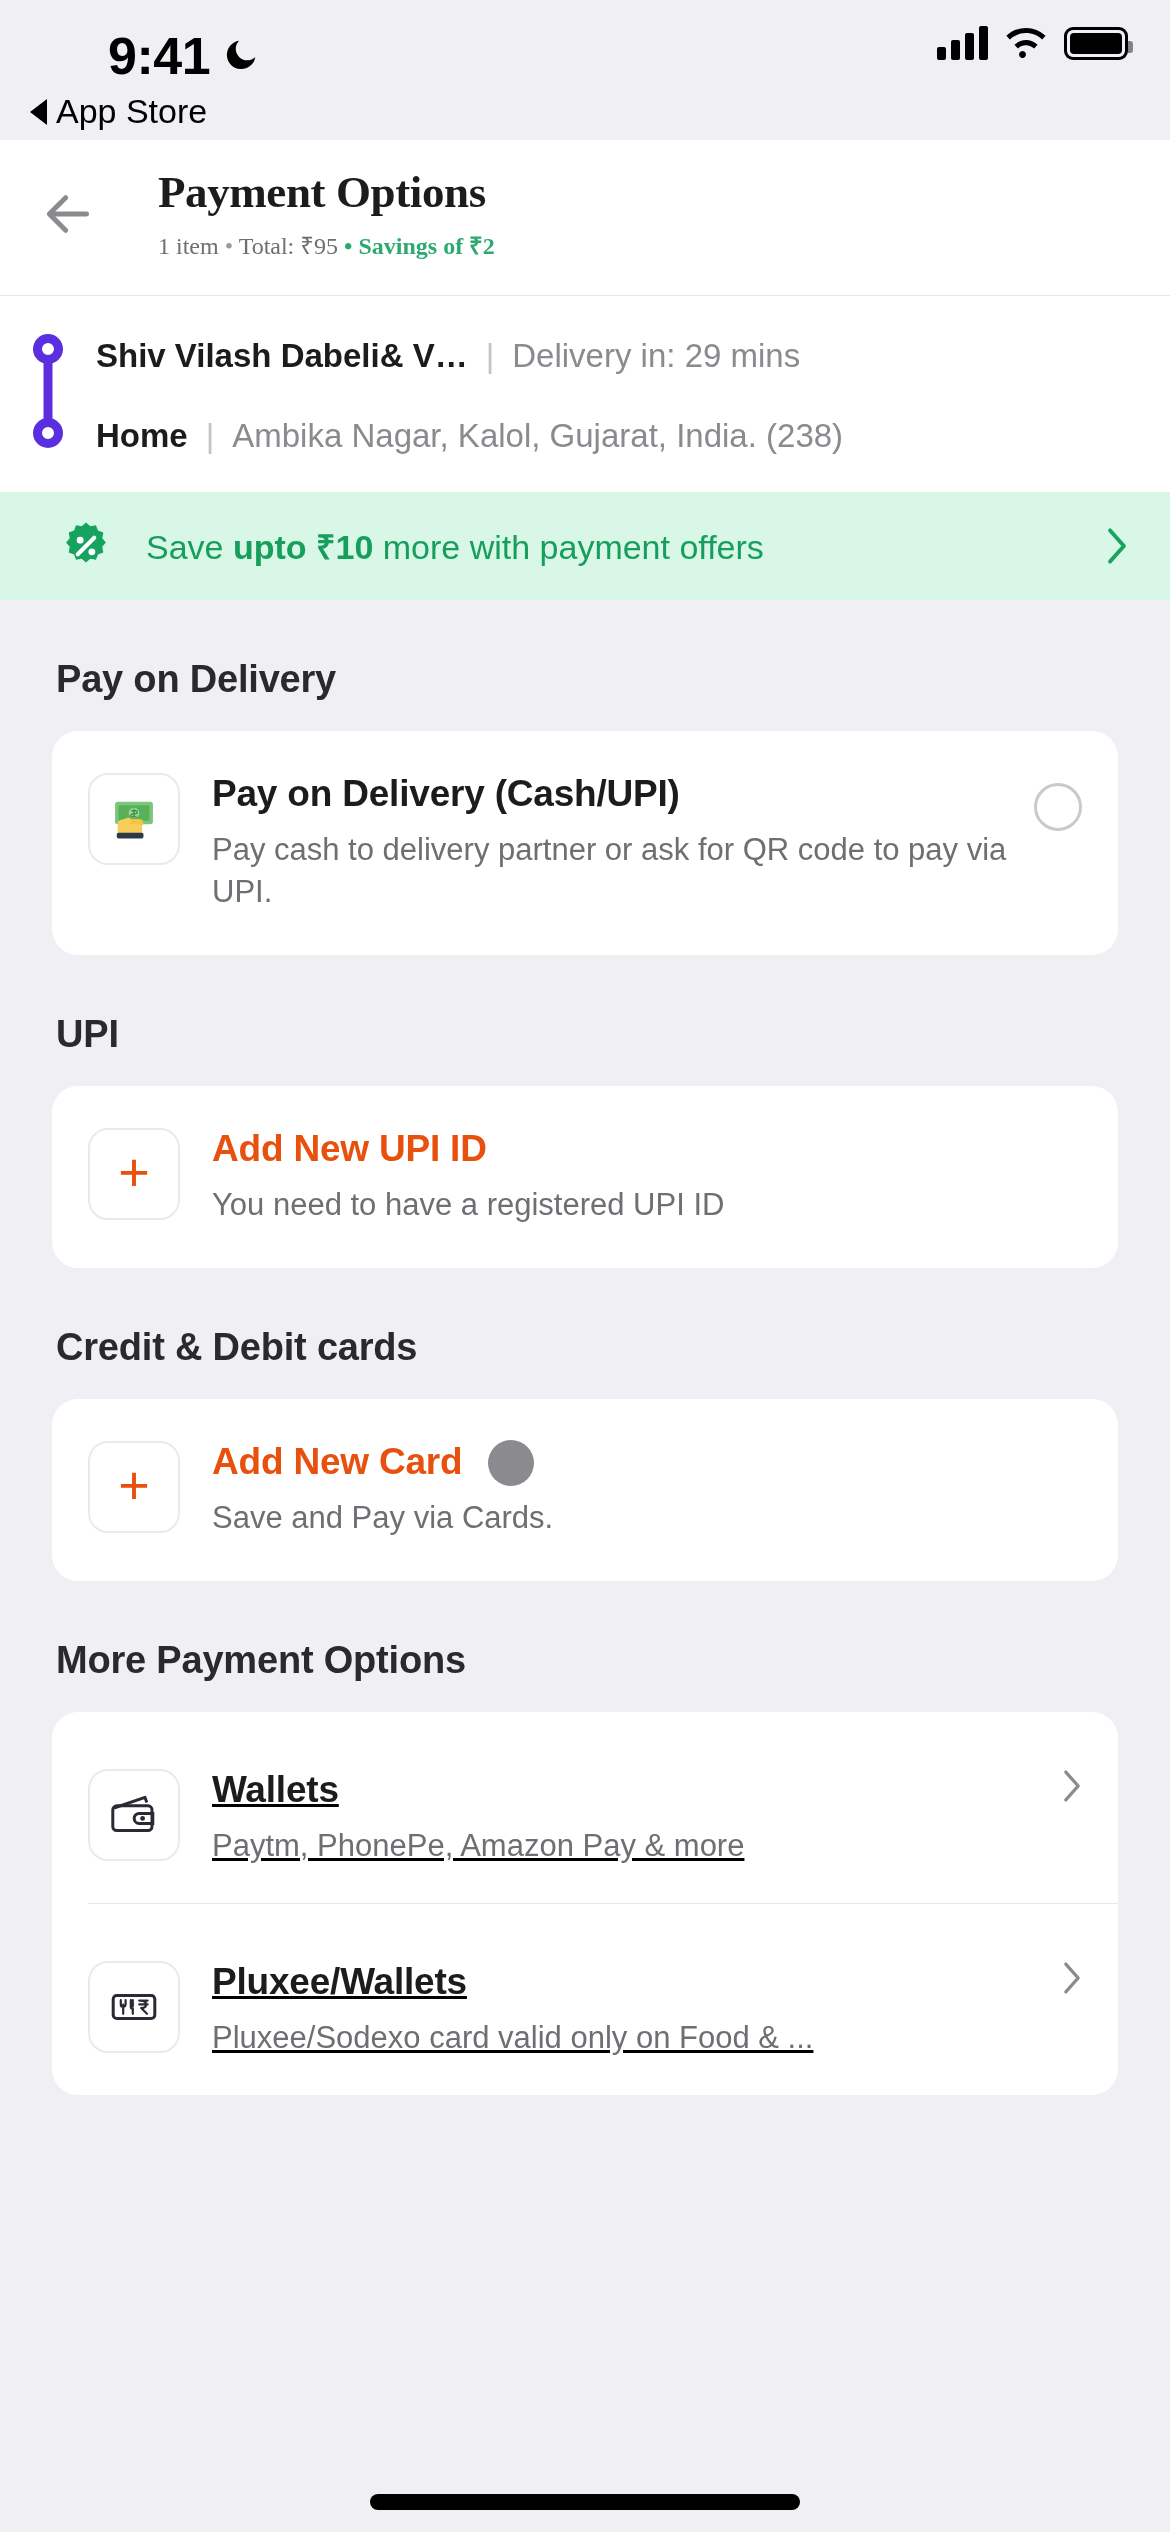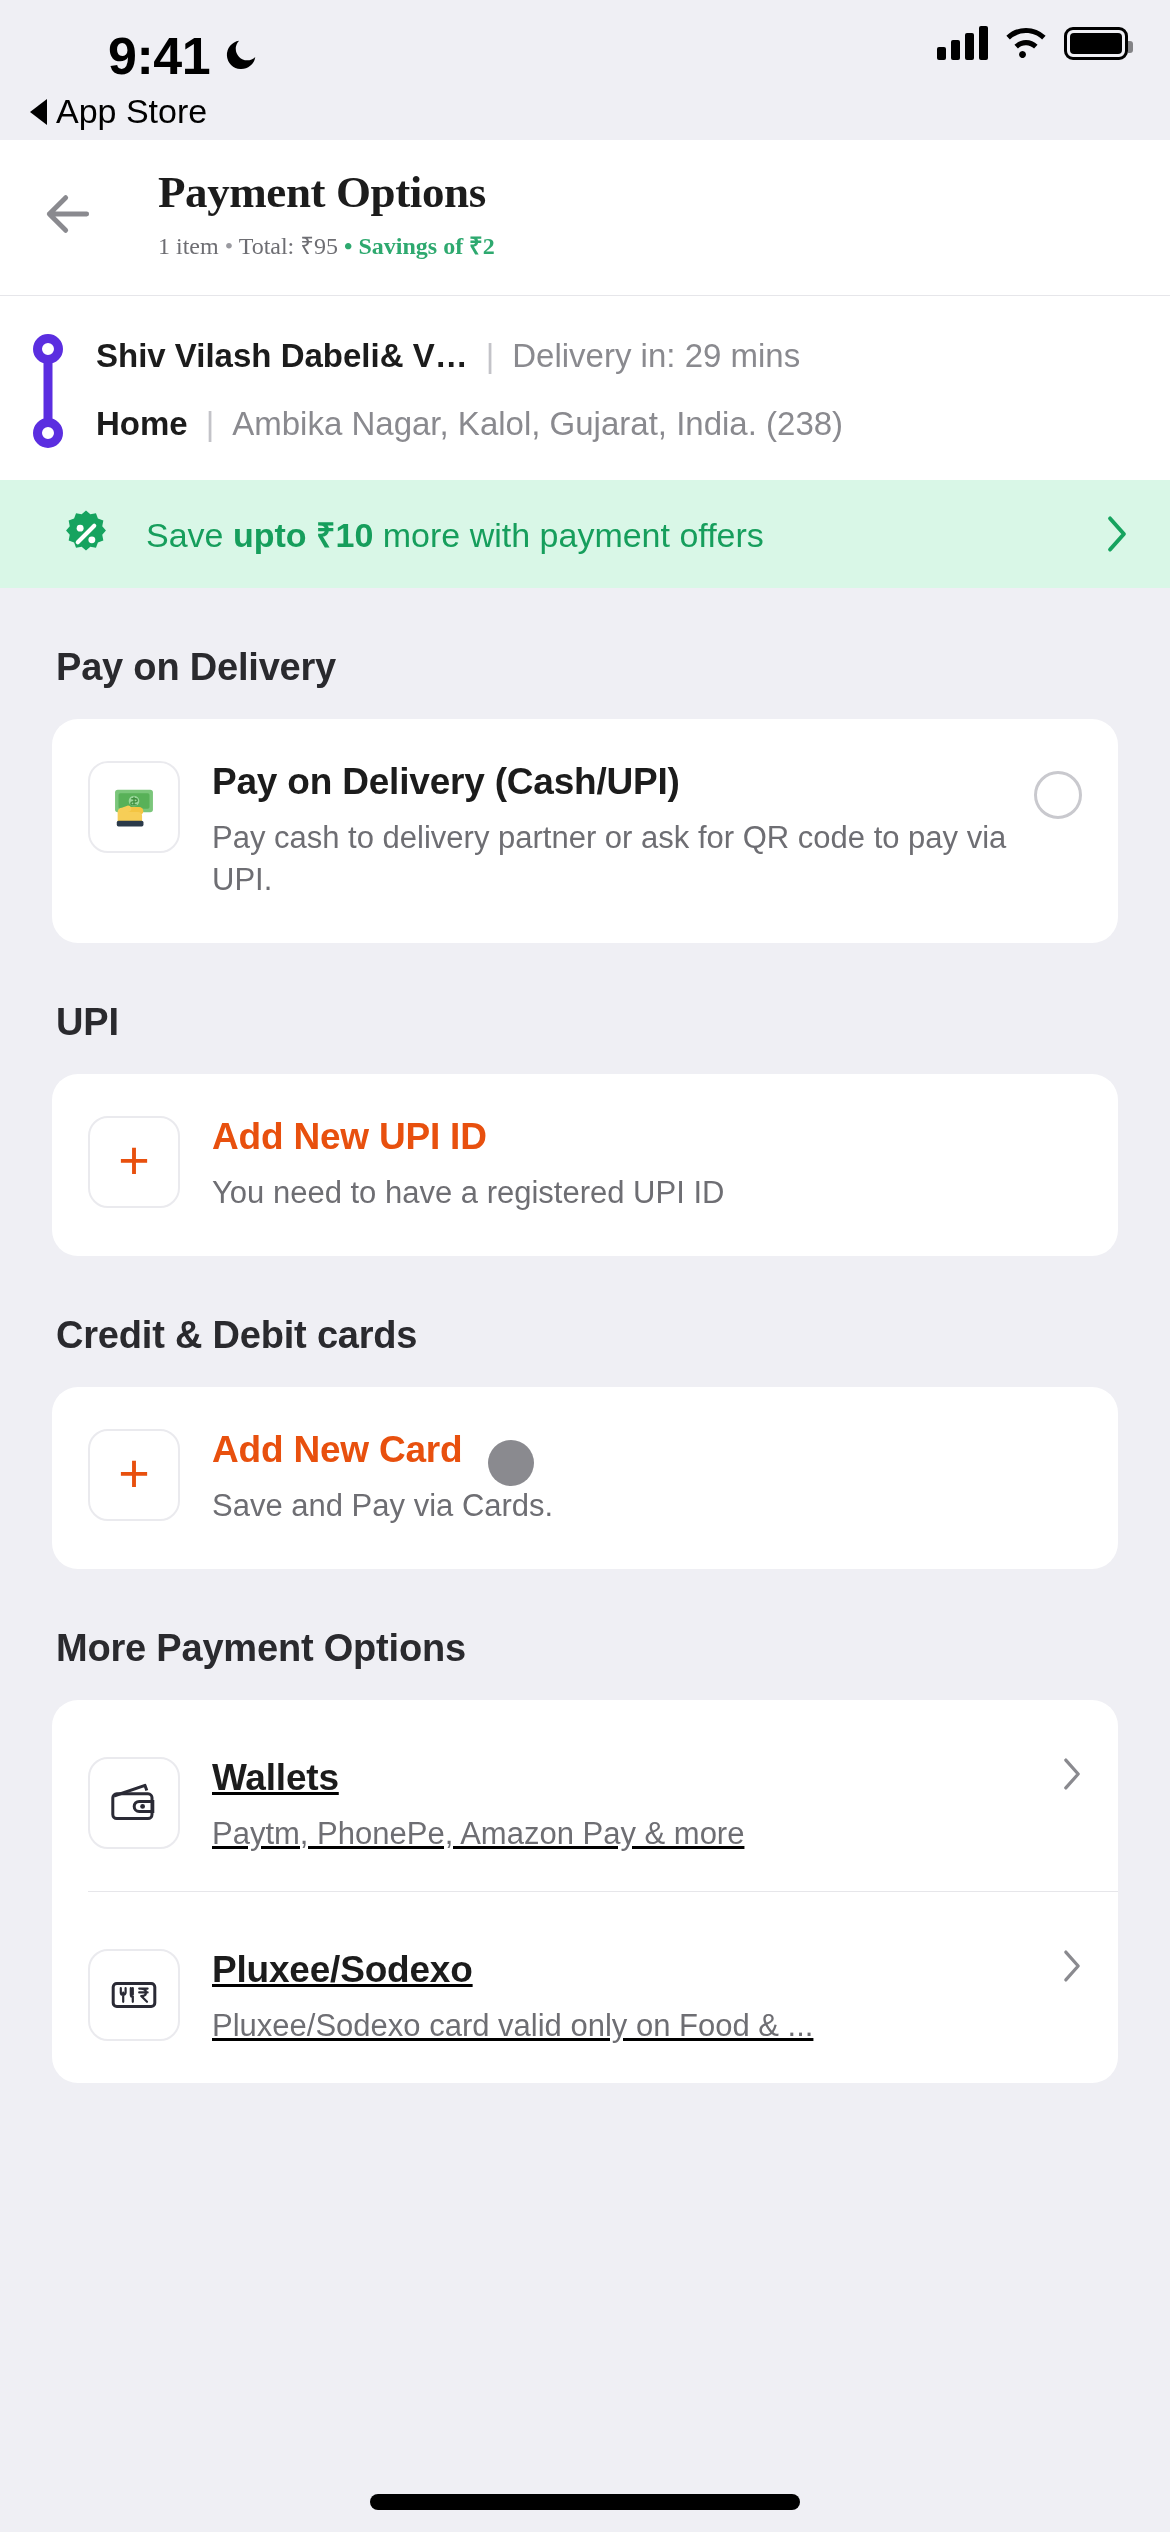--- a/index.html
+++ b/index.html
@@ -98,21 +98,21 @@
   .route .dot.bot{top:88px;}
   .route .line{
     position:absolute; left:50%; transform:translateX(-50%);
     top:30px; width:9px; height:66px; background:#5B2EE0;
   }
   .addr-lines{flex:1; padding-right:30px;}
   .addr-row{
     display:flex; align-items:baseline;
     font-size:33px; line-height:52px; white-space:nowrap;
   }
-  .addr-row + .addr-row{margin-top:16px;}
+  .addr-row + .addr-row{margin-top:28px;}
   .addr-strong{color:#1C1C1C; font-weight:600;}
   .addr-div{color:#C3C3C8; margin:0 18px; font-weight:300;}
   .addr-mut{color:#8A8A8F; font-weight:400;}
 
   
   .offer{
     background:#D9F7E7;
     height:108px;
     display:flex; align-items:center;
     padding:0 34px 0 60px;
@@ -338,21 +338,21 @@
   <div class="row compact">
     <div class="tile">
       <svg width="56" height="56" viewBox="0 0 28 28">
         <rect x="3.6" y="8.2" width="20.8" height="11.6" rx="1.8" fill="none" stroke="#2A2A35" stroke-width="1.5"></rect>
         <path d="M7.4 10.6v2.2a1.2 1.2 0 0 0 2.4 0v-2.2M8.6 12.8v4.6" stroke="#2A2A35" stroke-width="1.1" fill="none" stroke-linecap="round"></path>
         <path d="M12.4 10.6v3.1c0 .7.5 1.2 1 1.2v2.5M12.4 10.6v3.1M13.4 10.6v3.1" stroke="#2A2A35" stroke-width="1.1" fill="none" stroke-linecap="round"></path>
         <path d="M16.6 10.8h4.2M16.6 12.7h4.2M17.4 10.8c1.8 0 2.6.7 2.6 1.9s-.9 1.8-2.4 1.8l2.9 2.9" stroke="#2A2A35" stroke-width="1.1" fill="none" stroke-linecap="round" stroke-linejoin="round"></path>
       </svg>
     </div>
     <div class="row-body">
-      <div class="row-title">Pluxee/Sodexo</div>
+      <div class="row-title">Pluxee/Wallets</div>
       <div class="row-sub">Pluxee/Sodexo card valid only on Food &amp; ...</div>
     </div>
     <svg class="chev-r" viewBox="0 0 12 22">
       <path d="M2 2l8 9-8 9" fill="none" stroke="#8A8A8F" stroke-width="2.1" stroke-linecap="round" stroke-linejoin="round"></path>
     </svg>
   </div>
 </div>
 
 <div class="cursor"></div>
 <div class="home-ind"></div>

